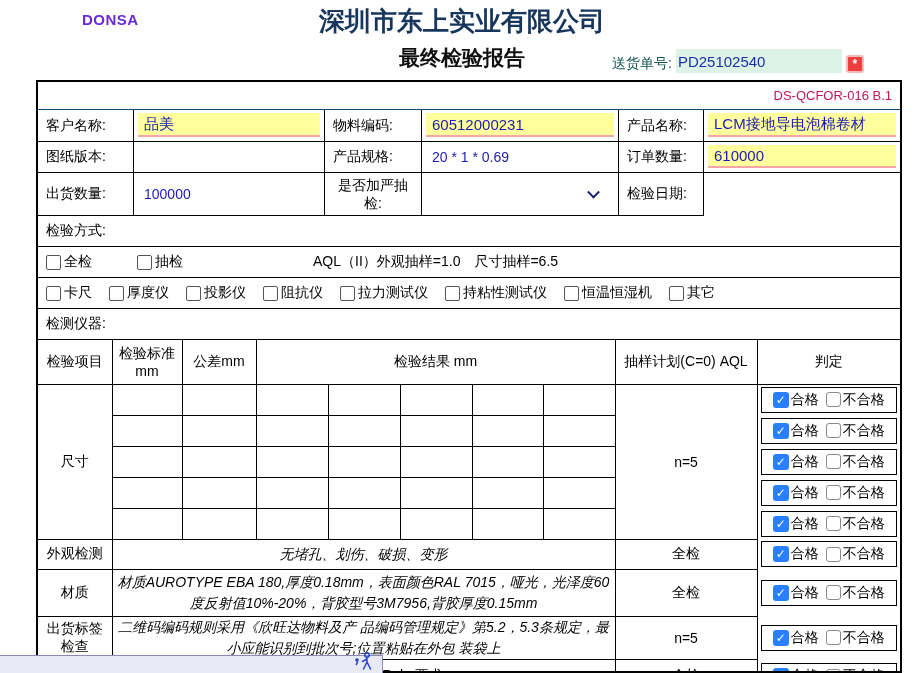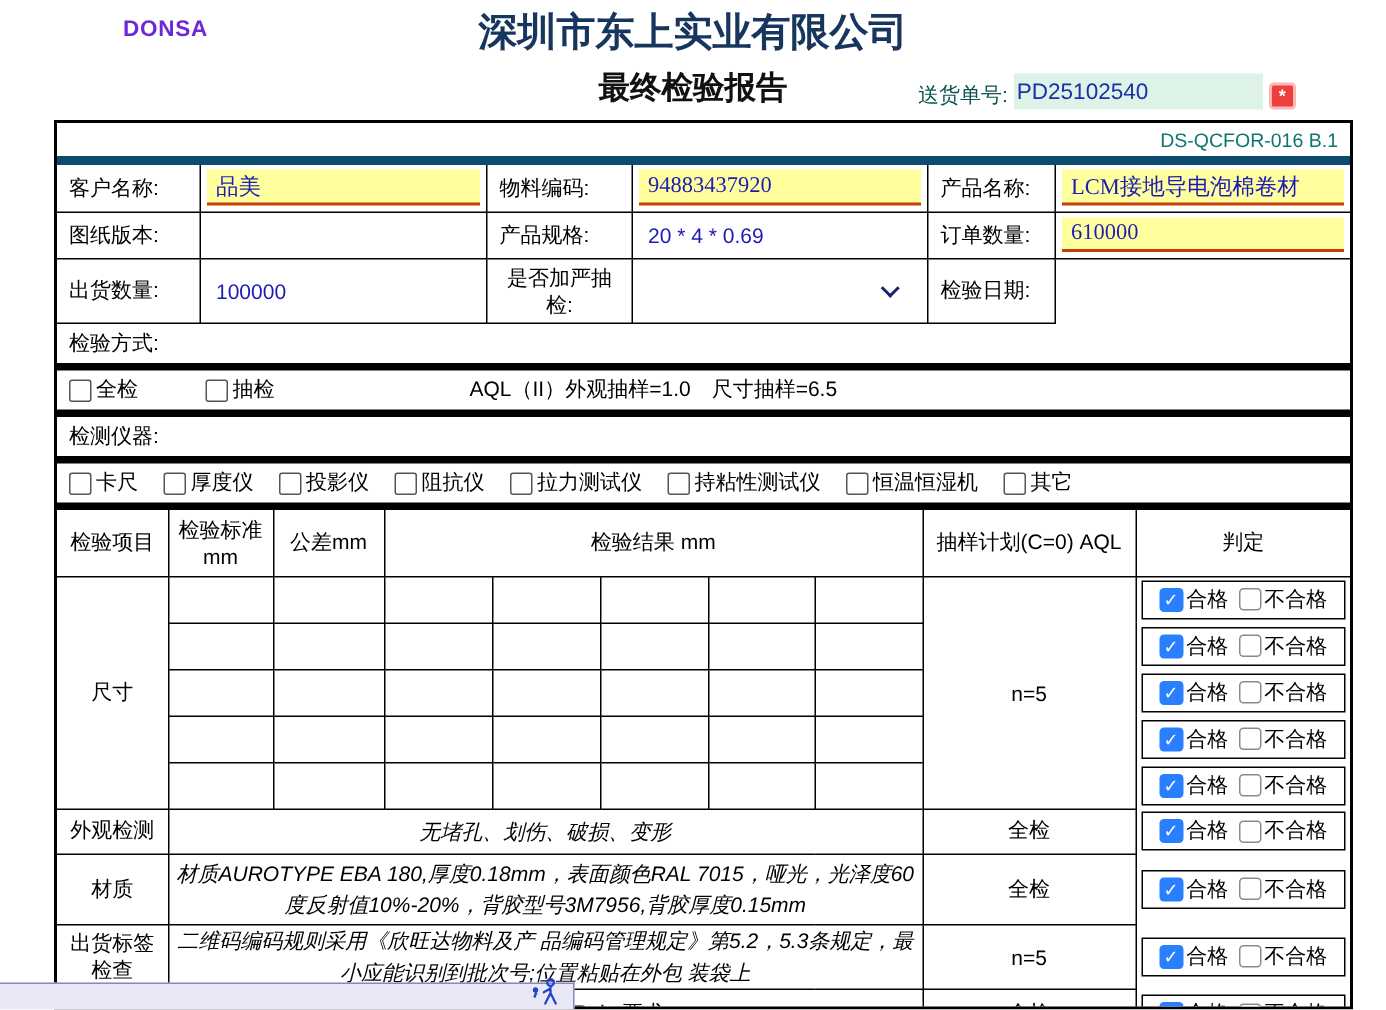--- a/index.html
+++ b/index.html
@@ -21,41 +21,41 @@
   .dlabel { font-size:14px; color:#0c5450; margin-right:4px; white-space:nowrap; }
   .dinput { width:166px; height:24px; background:#ddf3e8; color:#1c2fa8;
             font-size:15px; display:flex; align-items:center; padding-left:2px; }
   .dclear { width:18px; height:18px; margin-left:4px; background:#ee3e3e;
             border:2px solid #f8b9b9; border-radius:3px; color:#fff; cursor:pointer;
             display:flex; align-items:center; justify-content:center;
             font-size:12px; font-weight:bold; line-height:1; }
   
   .report { position:absolute; left:36px; top:80px; width:866px; height:593px;
             border:2px solid #000; background:#fff; overflow:hidden; }
-  .docrow { height:28px; border-bottom:6px solid #0c4a6e; display:flex; align-items:center;
-            justify-content:flex-end; padding-right:8px; font-size:13px; color:#0f766e; }
+  .docrow { height:28px; border-bottom:1px solid #0c4a6e; display:flex; align-items:center;
+            justify-content:flex-end; padding-right:8px; font-size:13px; color:#be185d; }
   
   .igrid { display:grid; grid-template-columns:96px 191px 97px 197px 85px 196px;
            grid-template-rows:32px 31px 43px; }
   .igrid > div { border-right:1px solid #000; border-bottom:1px solid #000;
                  display:flex; align-items:center; font-size:14px; overflow:hidden; }
   .igrid > div:nth-child(6n) { border-right:none; }
   .lab { padding-left:8px; }
   .lab.center { justify-content:center; text-align:center; padding:0 6px; line-height:1.3; }
   .val { position:relative; }
   .yellow { flex:1; align-self:stretch; margin:3px 4px 4px 4px; background:#ffff9e;
-            border-bottom:2px solid #c2410c; display:flex; align-items:center;
-            padding-left:6px; color:#1c1cb4; font-size:15px;font-family:Liberation Serif, serif; }
+            border-bottom:2px solid #fca5a5; display:flex; align-items:center;
+            padding-left:6px; color:#1c1cb4; font-size:15px; }
   .plainval { padding-left:10px; color:#1c1cb4; font-size:15px; }
   .darkval { padding-left:10px; color:#1a1a1a; font-size:15px; }
   .chev { position:absolute; right:20px; top:50%; width:9px; height:9px;
           border-left:2px solid #16246e; border-bottom:2px solid #16246e;
           transform:translateY(-70%) rotate(-45deg); }
   
-  .srow { height:31px; border-bottom:5px solid #000000; display:flex; align-items:center;
+  .srow { height:31px; border-bottom:1px solid #000000; display:flex; align-items:center;
           padding-left:8px; font-size:14px; }
   .cb { width:15px; height:15px; border:1px solid #555; border-radius:2px;
         background:#fff; flex:0 0 auto; }
   .cbitem { display:flex; align-items:center; gap:3px; }
   .method .cbitem { margin-right:45px; }
   .aqltext { margin-left:85px; white-space:pre; }
   .instr .cbitem { margin-right:17px; }
   
   table.insp { border-collapse:collapse; table-layout:fixed; width:862px; }
   table.insp td { border:1px solid #000; font-size:14px; text-align:center;
@@ -98,31 +98,31 @@
 <div class="report">
   <div class="docrow">DS-QCFOR-016 B.1</div>
 
   <div class="igrid">
     <div class="lab">客户名称:</div>
     <div class="val">
         <div class="yellow">品美</div>
       </div>
     <div class="lab">物料编码:</div>
     <div class="val">
-        <div class="yellow">94883437920</div>
+        <div class="yellow">60512000231</div>
       </div>
     <div class="lab">产品名称:</div>
     <div class="val">
         <div class="yellow">LCM接地导电泡棉卷材</div>
       </div>
 
     <div class="lab">图纸版本:</div>
     <div class="val"></div>
     <div class="lab">产品规格:</div>
-    <div class="val plainval">20 * 4 * 0.69</div>
+    <div class="val plainval">20 * 1 * 0.69</div>
     <div class="lab">订单数量:</div>
     <div class="val">
         <div class="yellow">610000</div>
       </div>
 
     <div class="lab">出货数量:</div>
     <div class="val plainval">100000</div>
     <div class="lab center">是否加严抽检:</div>
     <div class="val">
         <span></span>
@@ -137,55 +137,55 @@
         <span class="cb"></span>
         <span>全检</span>
       </span>
     <span class="cbitem">
         <span class="cb"></span>
         <span>抽检</span>
       </span>
     <span class="aqltext">AQL（II）外观抽样=1.0　尺寸抽样=6.5</span>
   </div>
 
+  <div class="srow instr">
+    <span class="cbitem">
+        <span class="cb"></span>
+        <span>卡尺</span>
+      </span>
+    <span class="cbitem">
+        <span class="cb"></span>
+        <span>厚度仪</span>
+      </span>
+    <span class="cbitem">
+        <span class="cb"></span>
+        <span>投影仪</span>
+      </span>
+    <span class="cbitem">
+        <span class="cb"></span>
+        <span>阻抗仪</span>
+      </span>
+    <span class="cbitem">
+        <span class="cb"></span>
+        <span>拉力测试仪</span>
+      </span>
+    <span class="cbitem">
+        <span class="cb"></span>
+        <span>持粘性测试仪</span>
+      </span>
+    <span class="cbitem">
+        <span class="cb"></span>
+        <span>恒温恒湿机</span>
+      </span>
+    <span class="cbitem">
+        <span class="cb"></span>
+        <span>其它</span>
+      </span>
+  </div>
   <div class="srow">检测仪器:</div>
-  <div class="srow instr">
-    <span class="cbitem">
-        <span class="cb"></span>
-        <span>卡尺</span>
-      </span>
-    <span class="cbitem">
-        <span class="cb"></span>
-        <span>厚度仪</span>
-      </span>
-    <span class="cbitem">
-        <span class="cb"></span>
-        <span>投影仪</span>
-      </span>
-    <span class="cbitem">
-        <span class="cb"></span>
-        <span>阻抗仪</span>
-      </span>
-    <span class="cbitem">
-        <span class="cb"></span>
-        <span>拉力测试仪</span>
-      </span>
-    <span class="cbitem">
-        <span class="cb"></span>
-        <span>持粘性测试仪</span>
-      </span>
-    <span class="cbitem">
-        <span class="cb"></span>
-        <span>恒温恒湿机</span>
-      </span>
-    <span class="cbitem">
-        <span class="cb"></span>
-        <span>其它</span>
-      </span>
-  </div>
 
   <table class="insp">
     <colgroup>
       <col style="width:74px">
         <col style="width:70px">
         <col style="width:74px">
       <col style="width:72px">
         <col style="width:72px">
         <col style="width:72px">
       <col style="width:71px">

